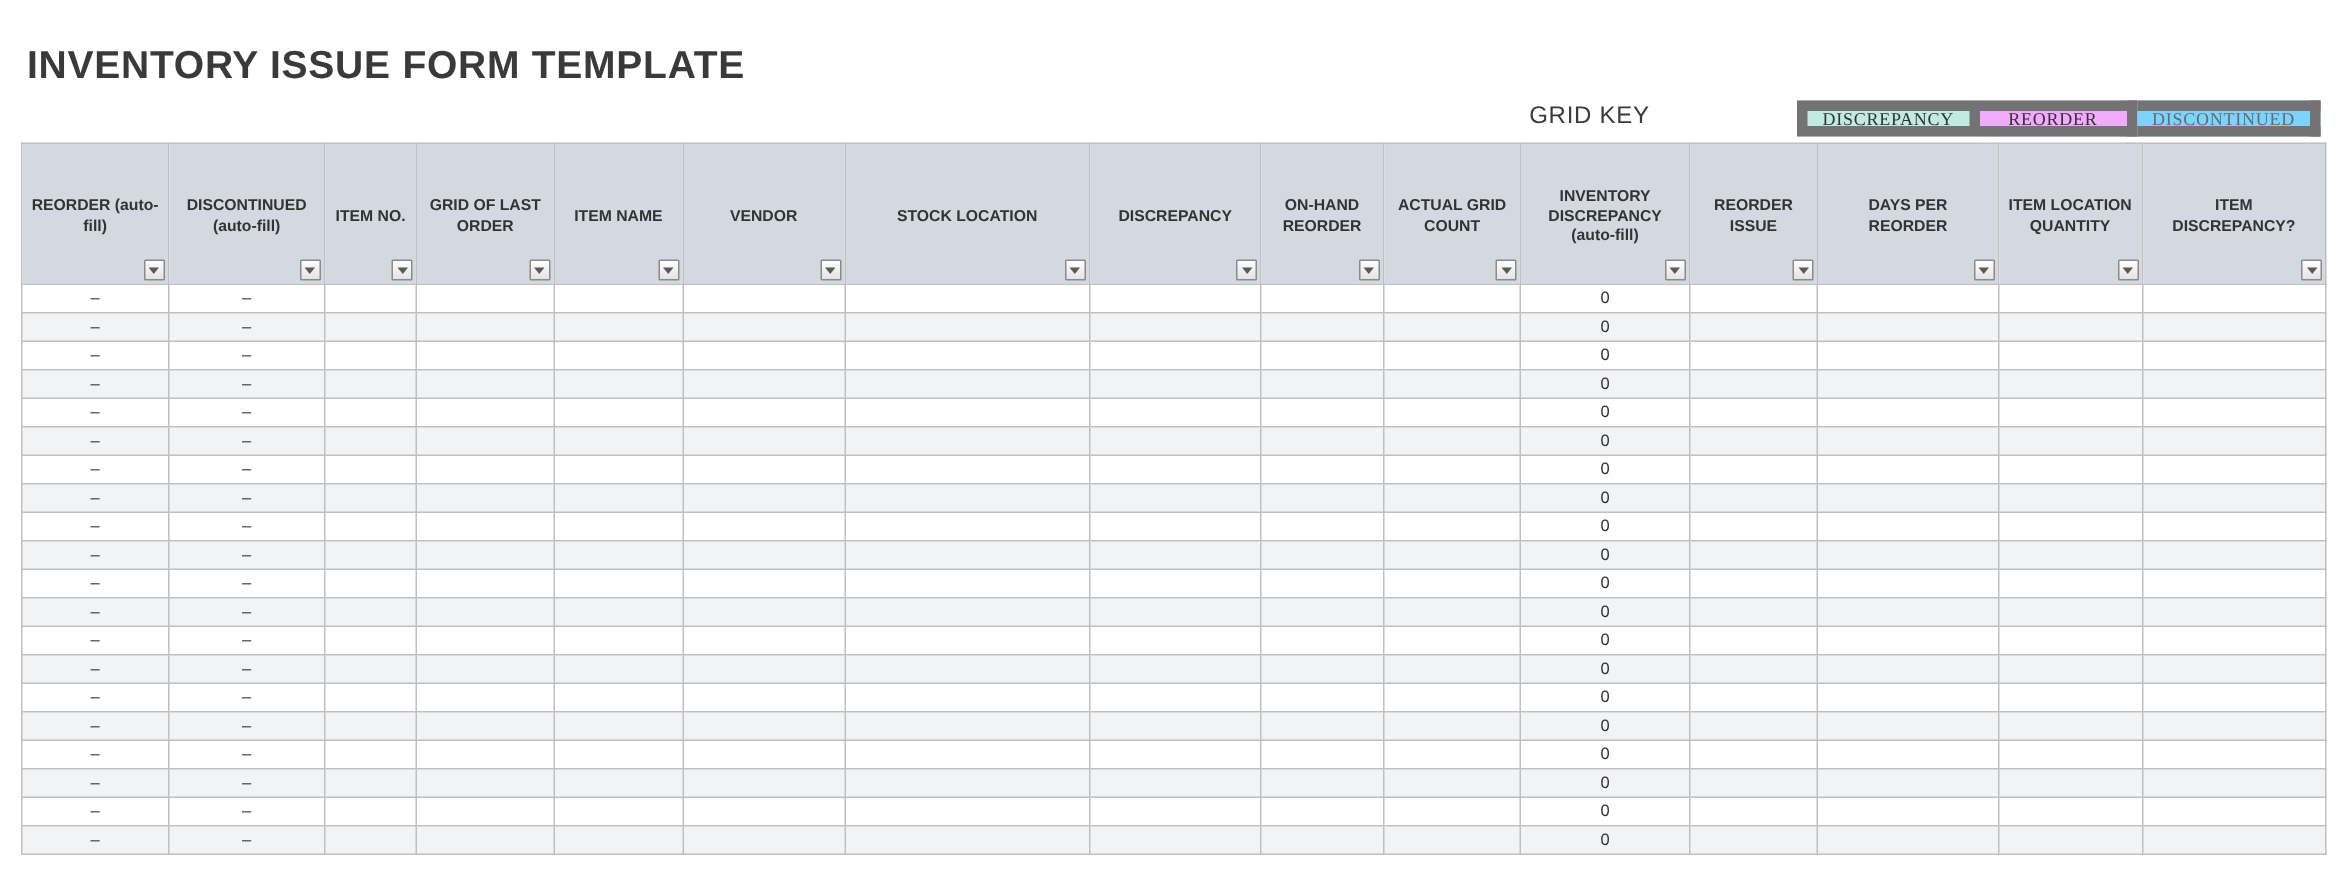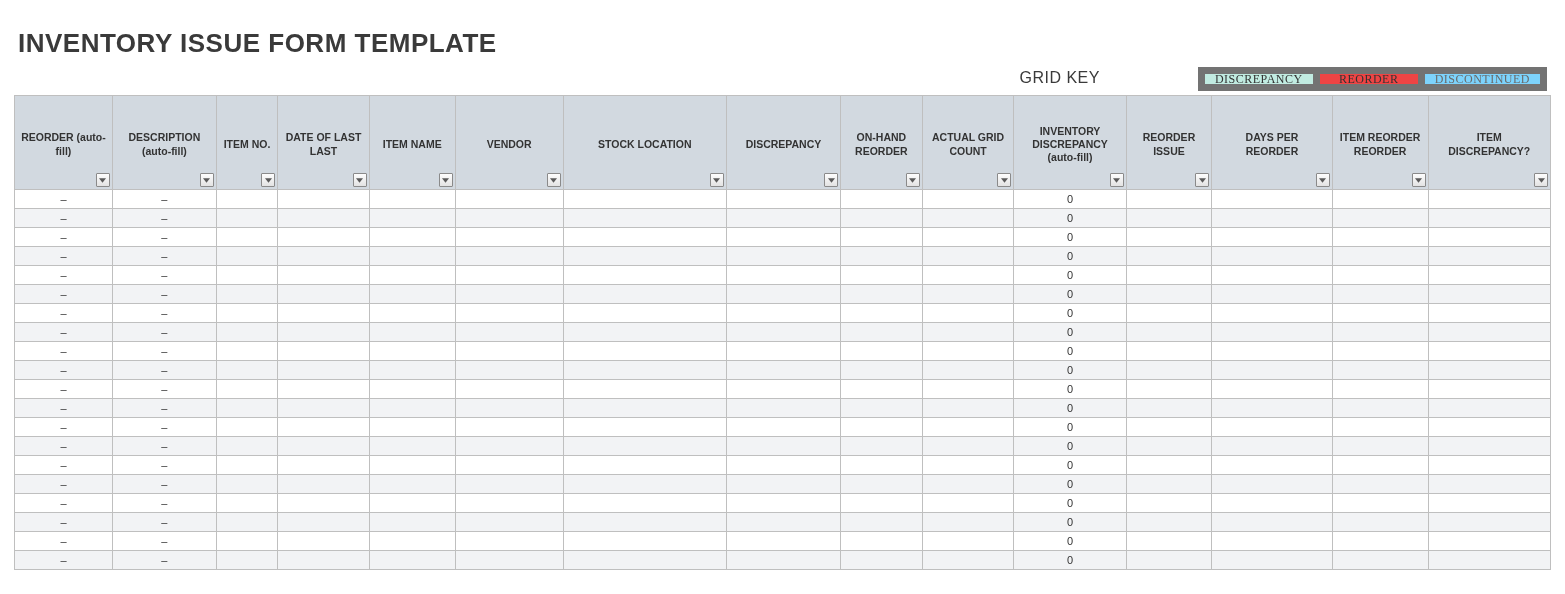--- a/index.html
+++ b/index.html
@@ -47,21 +47,21 @@
     letter-spacing: 0.5px;
     text-align: center;
     min-width: 105px;
     height: 24px;
     display: flex;
     align-items: center;
     justify-content: center;
   }
   .badge + .badge { border-left: none; }
   .badge.discrepancy { background: #c1ebe1; }
-  .badge.reorder { background: #ef4444; }
+  .badge.reorder { background: #f0abfc; }
   .badge.discontinued { background: #7dd3fc; color: #6a6a6a; }
 
   table.grid {
     border-collapse: collapse;
     width: 100%;
     table-layout: fixed;
   }
   table.grid th {
     background: #d2d9e0;
     border: 1px solid #bfbfbf;
@@ -168,37 +168,37 @@
       <tr id="header-row">
         <th>
           <div class="hdr-text">REORDER (auto-fill)</div>
           <div class="filter-btn">
             <svg viewBox="0 0 8 5">
               <polygon points="0,0 8,0 4,5" fill="#5a5a5a"></polygon>
             </svg>
           </div>
         </th>
         <th>
-          <div class="hdr-text">DESCRIPTION (auto-fill)</div>
+          <div class="hdr-text">DISCONTINUED (auto-fill)</div>
           <div class="filter-btn">
             <svg viewBox="0 0 8 5">
               <polygon points="0,0 8,0 4,5" fill="#5a5a5a"></polygon>
             </svg>
           </div>
         </th>
         <th>
           <div class="hdr-text">ITEM NO.</div>
           <div class="filter-btn">
             <svg viewBox="0 0 8 5">
               <polygon points="0,0 8,0 4,5" fill="#5a5a5a"></polygon>
             </svg>
           </div>
         </th>
         <th>
-          <div class="hdr-text">DATE OF LAST LAST</div>
+          <div class="hdr-text">GRID OF LAST ORDER</div>
           <div class="filter-btn">
             <svg viewBox="0 0 8 5">
               <polygon points="0,0 8,0 4,5" fill="#5a5a5a"></polygon>
             </svg>
           </div>
         </th>
         <th>
           <div class="hdr-text">ITEM NAME</div>
           <div class="filter-btn">
             <svg viewBox="0 0 8 5">
@@ -264,21 +264,21 @@
         </th>
         <th>
           <div class="hdr-text">DAYS PER REORDER</div>
           <div class="filter-btn">
             <svg viewBox="0 0 8 5">
               <polygon points="0,0 8,0 4,5" fill="#5a5a5a"></polygon>
             </svg>
           </div>
         </th>
         <th>
-          <div class="hdr-text">ITEM REORDER REORDER</div>
+          <div class="hdr-text">ITEM LOCATION QUANTITY</div>
           <div class="filter-btn">
             <svg viewBox="0 0 8 5">
               <polygon points="0,0 8,0 4,5" fill="#5a5a5a"></polygon>
             </svg>
           </div>
         </th>
         <th>
           <div class="hdr-text">ITEM DISCREPANCY?</div>
           <div class="filter-btn">
             <svg viewBox="0 0 8 5">

